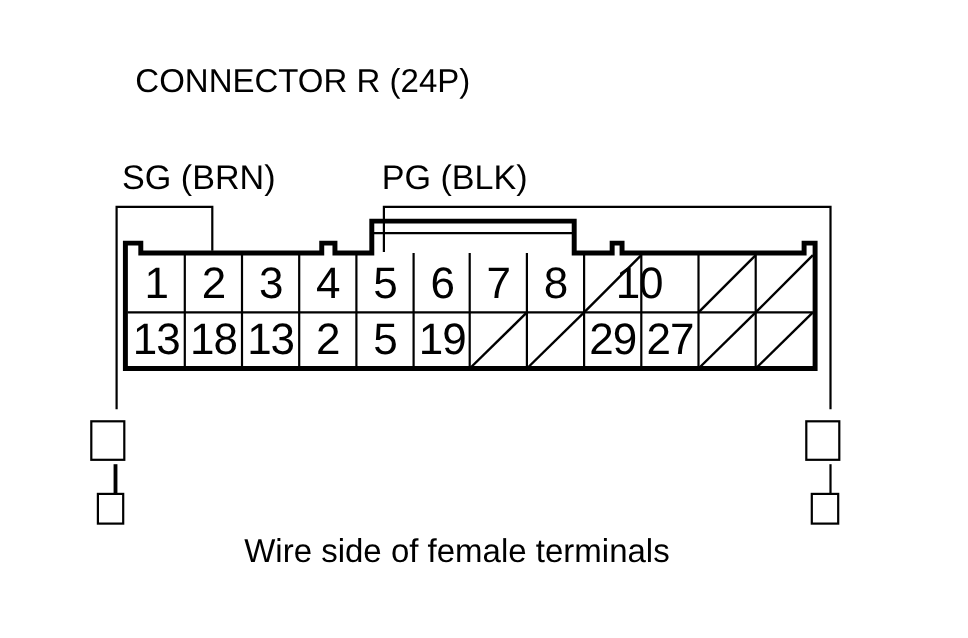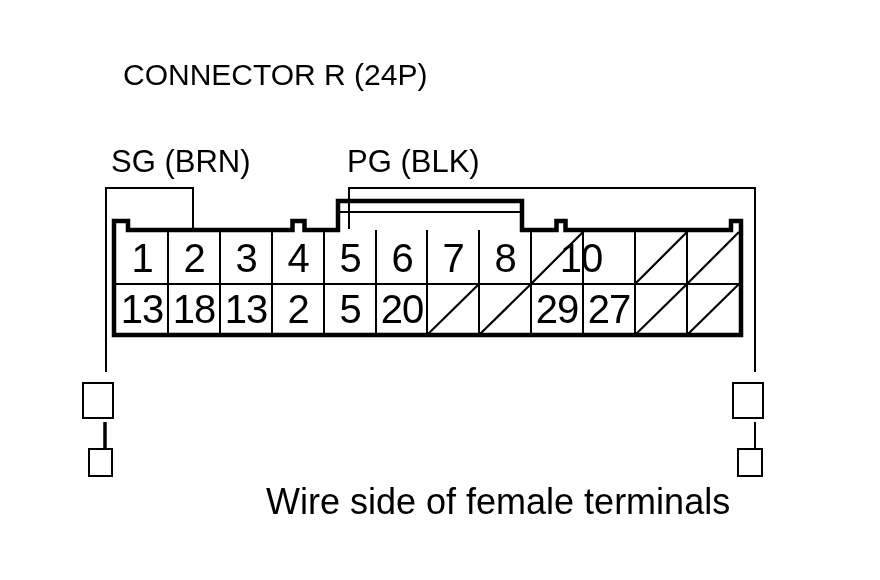--- a/index.html
+++ b/index.html
@@ -30,24 +30,23 @@
     font-size: 31px;
     line-height: 31px;
     white-space: nowrap;
   }
   #sg-label { left: 91px; margin-left: 20px; }
   #pg-label { left: 347px; }
 
   .caption {
     left: 222px;
     top: 485px;
-    font-size: 36px;
+    font-size: 30px;
     line-height: 33px;
     white-space: nowrap;
-    margin-left: 44px;
   }
 
   .pin-cell {
     width: 52px;
     display: flex;
     align-items: center;
     justify-content: center;
     font-size: 40px;
     letter-spacing: -1px;
   }
@@ -126,21 +125,21 @@
 <div class="abs blocked-cell row1" style="left:531px"></div>
 <div class="abs pin-cell row1" style="left:555px">10</div>
 <div class="abs blocked-cell row1" style="left:635px"></div>
 <div class="abs blocked-cell row1" style="left:687px"></div>
 
 <div class="abs pin-cell row2" style="left:116px">13</div>
 <div class="abs pin-cell row2" style="left:168px">18</div>
 <div class="abs pin-cell row2" style="left:220px">13</div>
 <div class="abs pin-cell row2" style="left:272px">2</div>
 <div class="abs pin-cell row2" style="left:324px">5</div>
-<div class="abs pin-cell row2" style="left:376px">20</div>
+<div class="abs pin-cell row2" style="left:376px">19</div>
 <div class="abs blocked-cell row2" style="left:427px"></div>
 <div class="abs blocked-cell row2" style="left:479px"></div>
 <div class="abs pin-cell row2" style="left:531px">29</div>
 <div class="abs pin-cell row2" style="left:583px">27</div>
 <div class="abs blocked-cell row2" style="left:635px"></div>
 <div class="abs blocked-cell row2" style="left:687px"></div>
 
 <div class="abs caption">Wire side of female terminals</div>
 
 </body></html>

